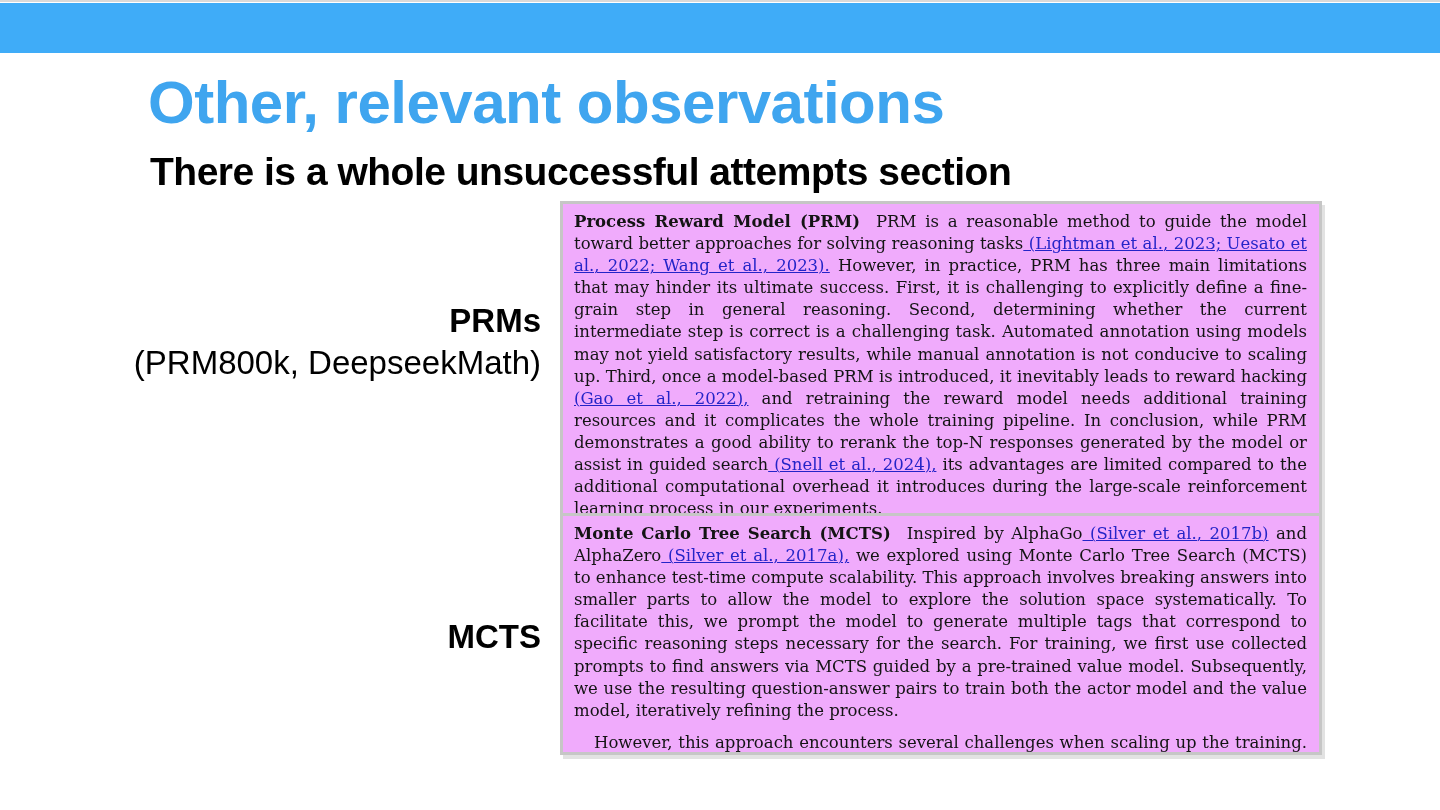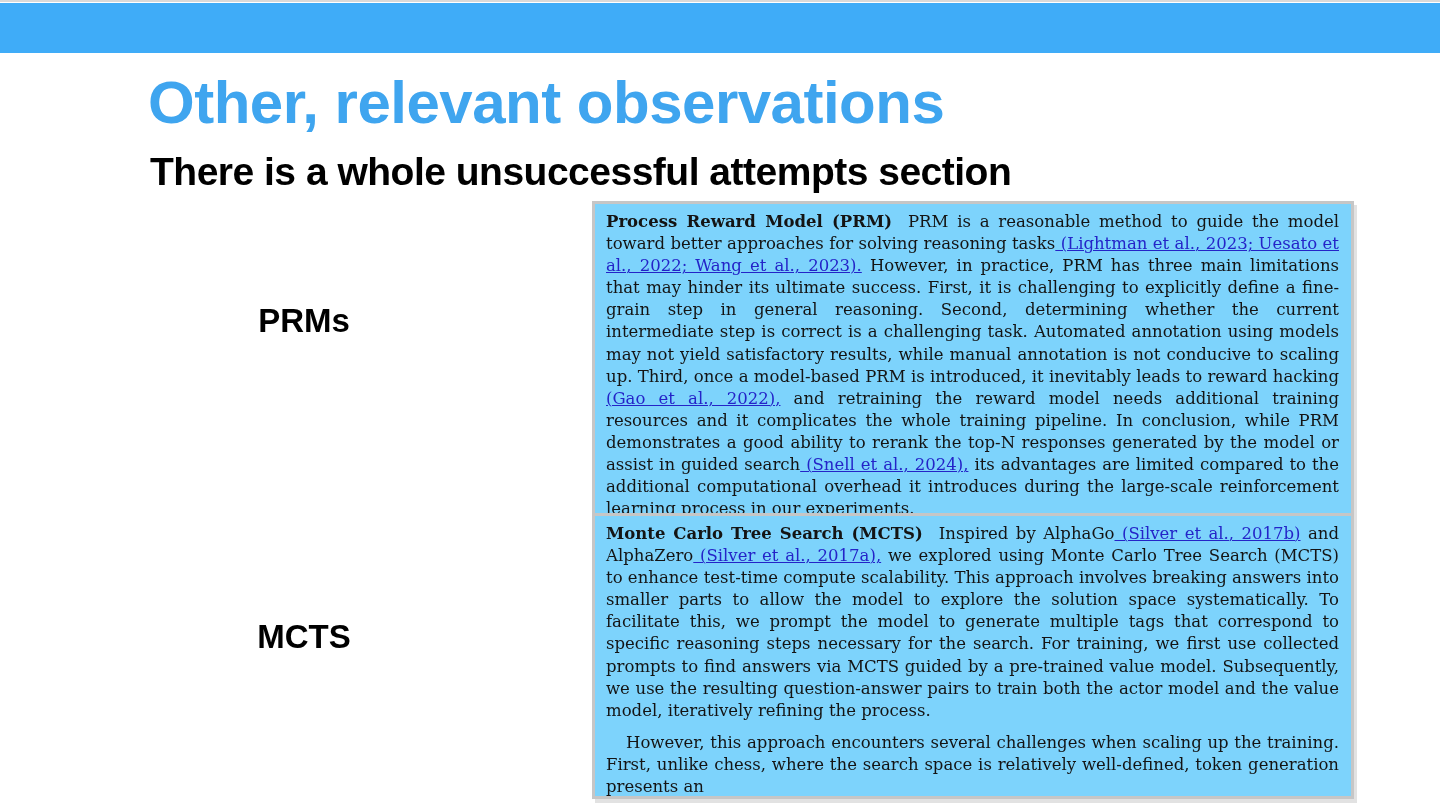--- a/index.html
+++ b/index.html
@@ -36,45 +36,45 @@
     white-space: nowrap;
   }
   .slide-subtitle {
     position: absolute; left: 150px; top: 150px;
     font-size: 39px; font-weight: bold;
     letter-spacing: -0.5px;
     color: #000000;
     white-space: nowrap;
   }
   .side-label {
-    position: absolute; left: 54px; width: 500px;
-    text-align: center;
+    position: absolute; left: 41px; width: 500px;
+    text-align: right;
     color: #000000;
     line-height: 42px;
   }
   .side-label .label-main { font-size: 33px; font-weight: bold; }
   .side-label .label-sub  { font-size: 33px; font-weight: normal; }
   .label-prm  { top: 300px; }
   .label-mcts { top: 616px; }
 
   .paper-box {
-    position: absolute; left: 592px;
+    position: absolute; left: 560px;
     width: 762px;
-    background: #7dd3fc;
+    background: #f0abfc;
     border: 3px solid var(--box-border, #C6C6C6);
     box-shadow: 3px 4px 0 var(--box-shadow, #E2E2E2);
     padding: 7px 12px 8px 11px;
     font-family: "DejaVu Serif", serif;
     font-size: 16.5px;
     line-height: 22.1px;
     text-align: justify;
     color: #141414;
   }
   .box-prm  { top: 201px; }
-  .box-mcts { top: 513px; height: 286px; overflow: hidden; }
+  .box-mcts { top: 513px; height: 242px; overflow: hidden; }
 
   .para { margin: 0; }
   .para + .para { margin-top: 10px; }
   .para.indent { text-indent: 20px; }
 
   .seg-bold { font-weight: bold; }
   .seg-gap  { display: inline-block; width: 16px; }
   .seg-link {
     color: var(--link-blue, #2424C8);
     text-decoration: underline;
@@ -88,20 +88,21 @@
 
   <div class="top-edge"></div>
   <div class="top-bar"></div>
 
   <div class="slide-title">Other, relevant observations</div>
 
   <div class="slide-subtitle">There is a whole unsuccessful attempts section</div>
 
   <div class="side-label label-prm">
     <div class="label-main">PRMs</div>
+    <div class="label-sub">(PRM800k, DeepseekMath)</div>
   </div>
 
   <div class="side-label label-mcts">
     <div class="label-main">MCTS</div>
   </div>
 
   <div class="paper-box box-prm">
     <p class="para"><span class="seg seg-bold">Process Reward Model (PRM)</span><span class="seg seg-gap"></span><span class="seg seg-normal">PRM is a reasonable method to guide the model toward better approaches for solving reasoning tasks</span><span class="seg seg-link"> (Lightman et al., 2023; Uesato et al., 2022; Wang et al., 2023).</span><span class="seg seg-normal"> However, in practice, PRM has three main limitations that may hinder its ultimate success. First, it is challenging to explicitly define a fine-grain step in general reasoning. Second, determining whether the current intermediate step is correct is a challenging task. Automated annotation using models may not yield satisfactory results, while manual annotation is not conducive to scaling up. Third, once a model-based PRM is introduced, it inevitably leads to reward hacking</span><span class="seg seg-link"> (Gao et al., 2022),</span><span class="seg seg-normal"> and retraining the reward model needs additional training resources and it complicates the whole training pipeline. In conclusion, while PRM demonstrates a good ability to rerank the top-N responses generated by the model or assist in guided search</span><span class="seg seg-link"> (Snell et al., 2024),</span><span class="seg seg-normal"> its advantages are limited compared to the additional computational overhead it introduces during the large-scale reinforcement learning process in our experiments.</span></p>
   </div>
 

